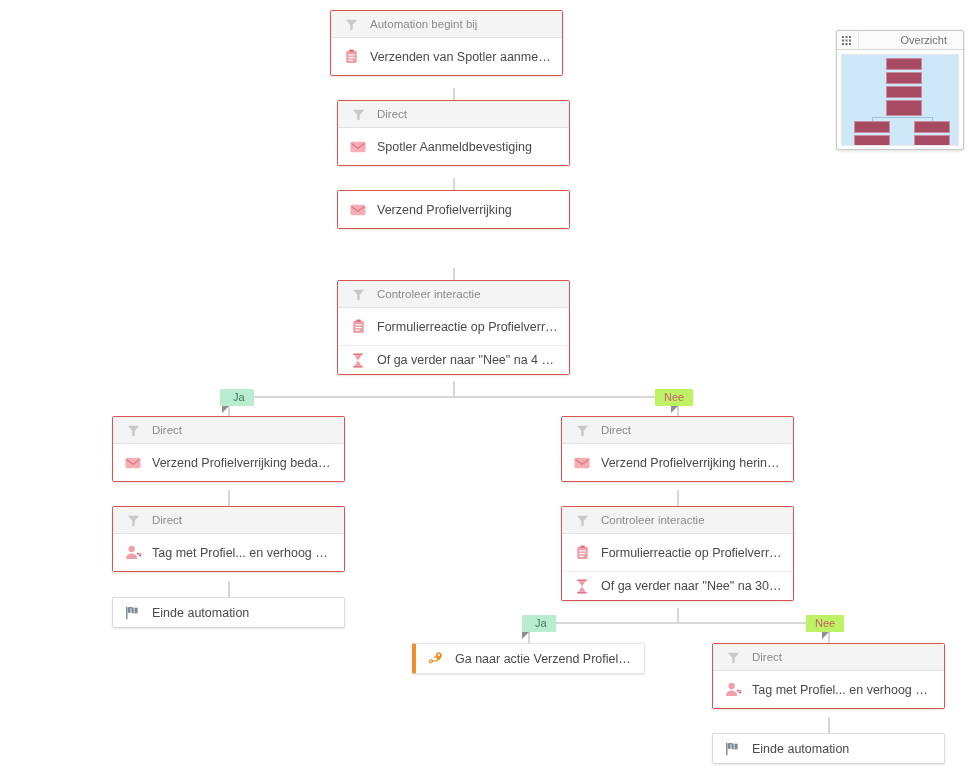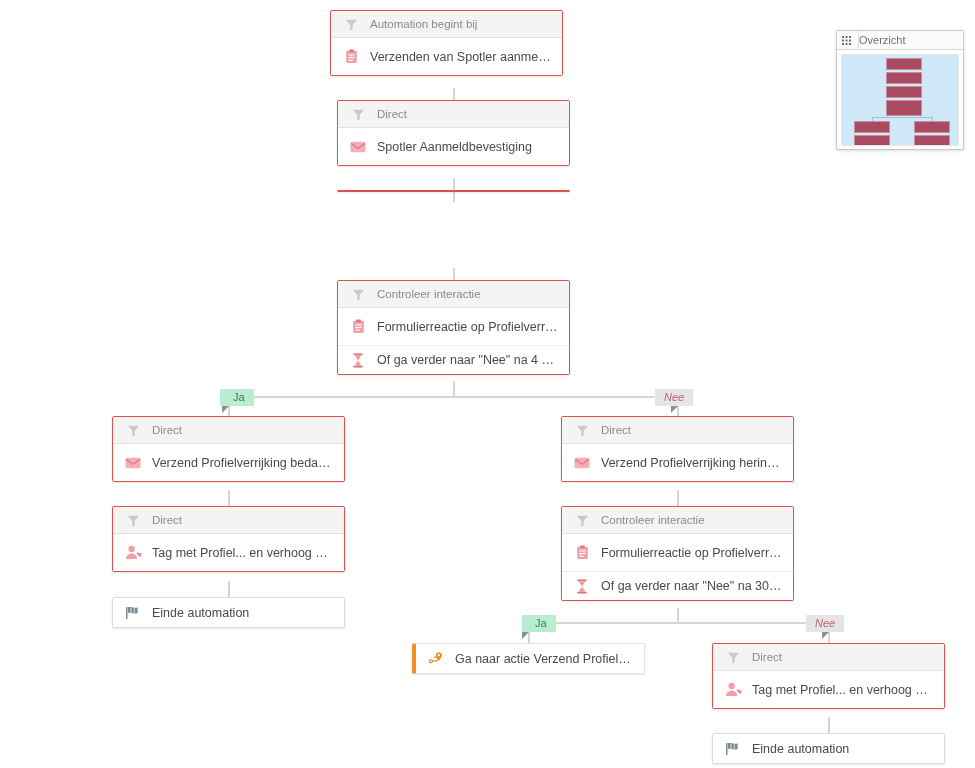--- a/index.html
+++ b/index.html
@@ -87,21 +87,21 @@
   .pill {
     position: absolute;
     height: 17px;
     line-height: 17px;
     padding: 0 9px;
     font-size: 11px;
     border-radius: 1px;
     text-align: center;
   }
   .pill.yes { background: #b9ecd0; color: #3f7a56; padding-left: 13px; }
-  .pill.no  { background: #e5e5e5; color: #c4616e; font-style: italic; }
+  .pill.no  { background: #bef264; color: #c4616e; }
 
   
   #minimap {
     position: absolute;
     left: 836px; top: 30px;
     width: 128px; height: 120px;
     background: #ffffff;
     border: 1px solid #c8c8c8;
     border-radius: 2px;
     box-shadow: 0 1px 3px rgba(0,0,0,0.15);
@@ -114,21 +114,21 @@
     background: #fbfbfb;
     position: relative;
   }
   #minimap .mm-grip {
     width: 22px; height: 100%;
     display: flex; align-items: center; justify-content: center;
     border-right: 1px solid #e4e4e4;
   }
   #minimap .mm-title {
     flex: 1;
-    text-align: left;
+    text-align: right;
     font-size: 11px;
     color: #6f6f6f;
     padding-right: 16px;
   }
   #minimap .mm-body {
     position: relative;
     margin: 4px;
     height: 92px;
     background: #cfe8f7;
     border: 1px solid #e8e8e8;
@@ -213,20 +213,29 @@
         <svg width="16" height="12" viewBox="0 0 18 13">
             <rect x="0.5" y="0.5" width="17" height="12" rx="2" fill="#f6aeb6"></rect>
             <path d="M1.5 2.5 L9 8 L16.5 2.5" fill="none" stroke="#e2727f" stroke-width="1.4"></path>
           </svg>
       </span>
       <span class="lbl">Spotler Aanmeldbevestiging</span>
     </div>
   </div>
 
   <div class="node" style="left:337px; top:190px; width:233px;">
+    <div class="node-row">
+      <span class="ico">
+        <svg width="16" height="12" viewBox="0 0 18 13">
+            <rect x="0.5" y="0.5" width="17" height="12" rx="2" fill="#f6aeb6"></rect>
+            <path d="M1.5 2.5 L9 8 L16.5 2.5" fill="none" stroke="#e2727f" stroke-width="1.4"></path>
+          </svg>
+      </span>
+      <span class="lbl">Verzend Profielverrijking</span>
+    </div>
   </div>
 
   <div class="node" style="left:337px; top:280px; width:233px;">
     <div class="node-head">
       <span class="ico">
         <svg width="13" height="13" viewBox="0 0 16 16">
             <path d="M1 2h14l-5.5 6.2V14l-3 1.3V8.2z" fill="#c9c9c9"></path>
           </svg>
       </span>
       <span class="lbl">Controleer interactie</span>

